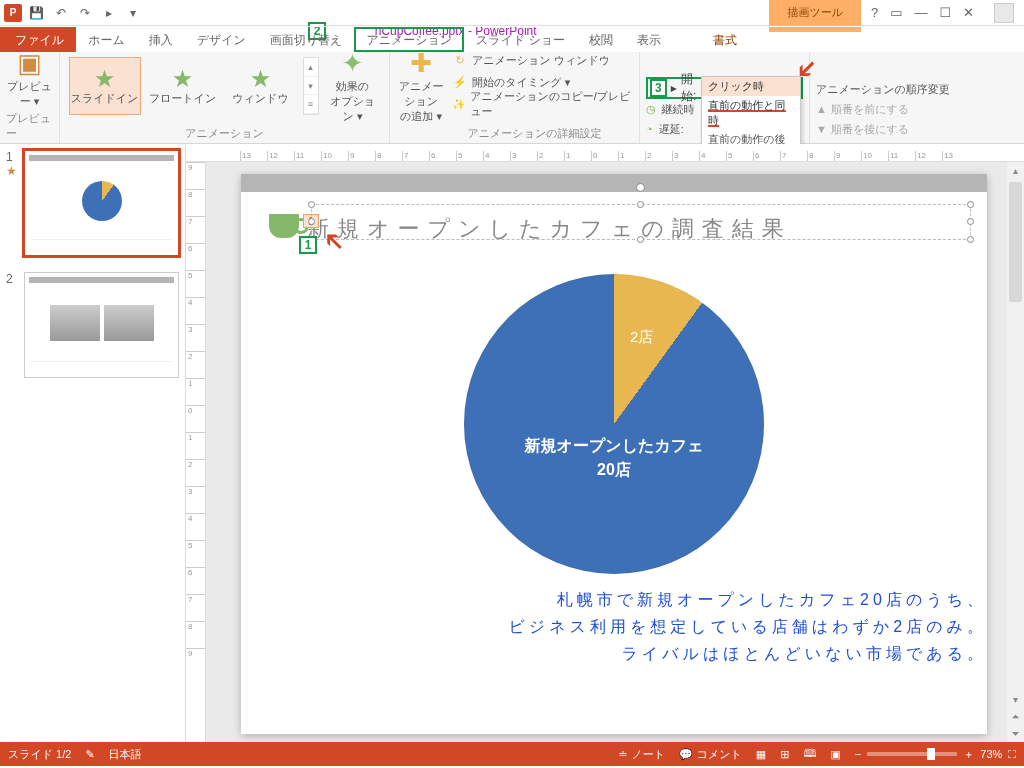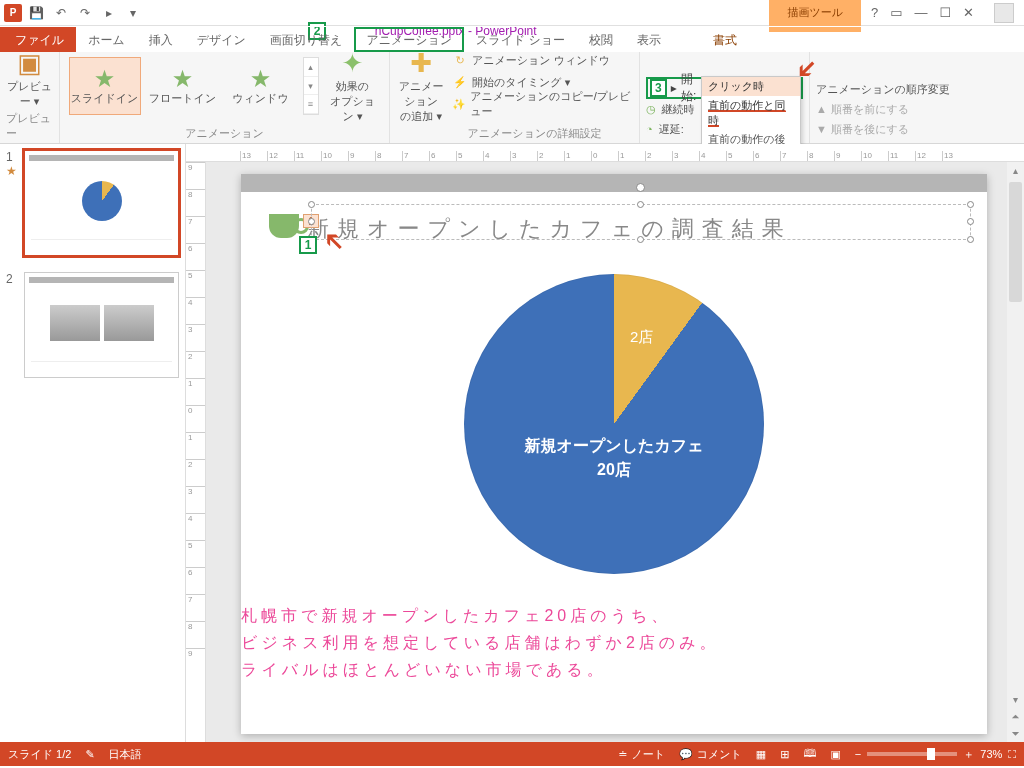--- a/index.html
+++ b/index.html
@@ -71,21 +71,21 @@
   .cup { width:30px; height:24px; background:#86b86b; border-radius:0 0 12px 12px; position:relative;}
   .cup:before{content:"";position:absolute;right:-10px;top:4px;width:10px;height:10px;border:3px solid #86b86b;border-radius:50%;}
   .animnum { width:16px; height:14px; background:#fbe1d1; border:1px solid #e0a070; font-size:10px; color:#a05020; display:flex; align-items:center; justify-content:center; position:absolute; left:62px; top:22px;}
   .slidetitle { font-size:22px; color:#888; letter-spacing:8px; }
   .selbox{border:1px dashed #bbb;position:absolute;}
   .handle{width:7px;height:7px;background:#fff;border:1px solid #888;border-radius:50%;position:absolute;}
   .rothandle{width:9px;height:9px;border:1px solid #888;border-radius:50%;background:#fff;position:absolute;}
   .pie { width:300px; height:300px; border-radius:50%; background:conic-gradient(#e8b74f 0 36deg,#3e70b8 36deg 360deg); position:absolute; left:223px; top:100px; box-shadow:inset 0 0 0 1px rgba(0,0,0,.05);}
   .pie .lbl1 { position:absolute; left:166px; top:54px; color:#fff; font-weight:normal; font-size:15px;}
   .pie .lbl2 { position:absolute; width:100%; text-align:center; top:160px; color:#fff; font-weight:bold; font-size:16px; line-height:1.5;}
-  .caption { position:absolute; top:428px; left:0; right:0; text-align:left; font-size:16px; color:#ec4899; letter-spacing:4px; line-height:1.7;}
+  .caption { position:absolute; top:412px; left:0; right:0; text-align:right; font-size:16px; color:#1d4ed8; letter-spacing:4px; line-height:1.7;}
   .vscroll { position:absolute; right:0; top:18px; bottom:0; width:17px; background:#f1f1f1;}
   .vscroll .thumb-s{position:absolute;left:2px;right:2px;top:20px;height:120px;background:#d8d8d8;border-radius:2px;}
   .vscroll .arr{height:17px;display:flex;align-items:center;justify-content:center;color:#888;font-size:10px;cursor:pointer;}
   
   .status { height:24px; background:#d24726; color:#fff; display:flex; align-items:center; font-size:11px; padding:0 8px; gap:14px;}
   .status .spacer{flex:1;}
   .status .btn { cursor:pointer; display:flex; align-items:center; gap:4px;}
   .zoom { display:flex; align-items:center; gap:6px;}
   .zoom .track{width:90px;height:4px;background:rgba(255,255,255,.4);position:relative;}
   .zoom .knob{width:8px;height:12px;background:#fff;position:absolute;left:60px;top:-4px;}

